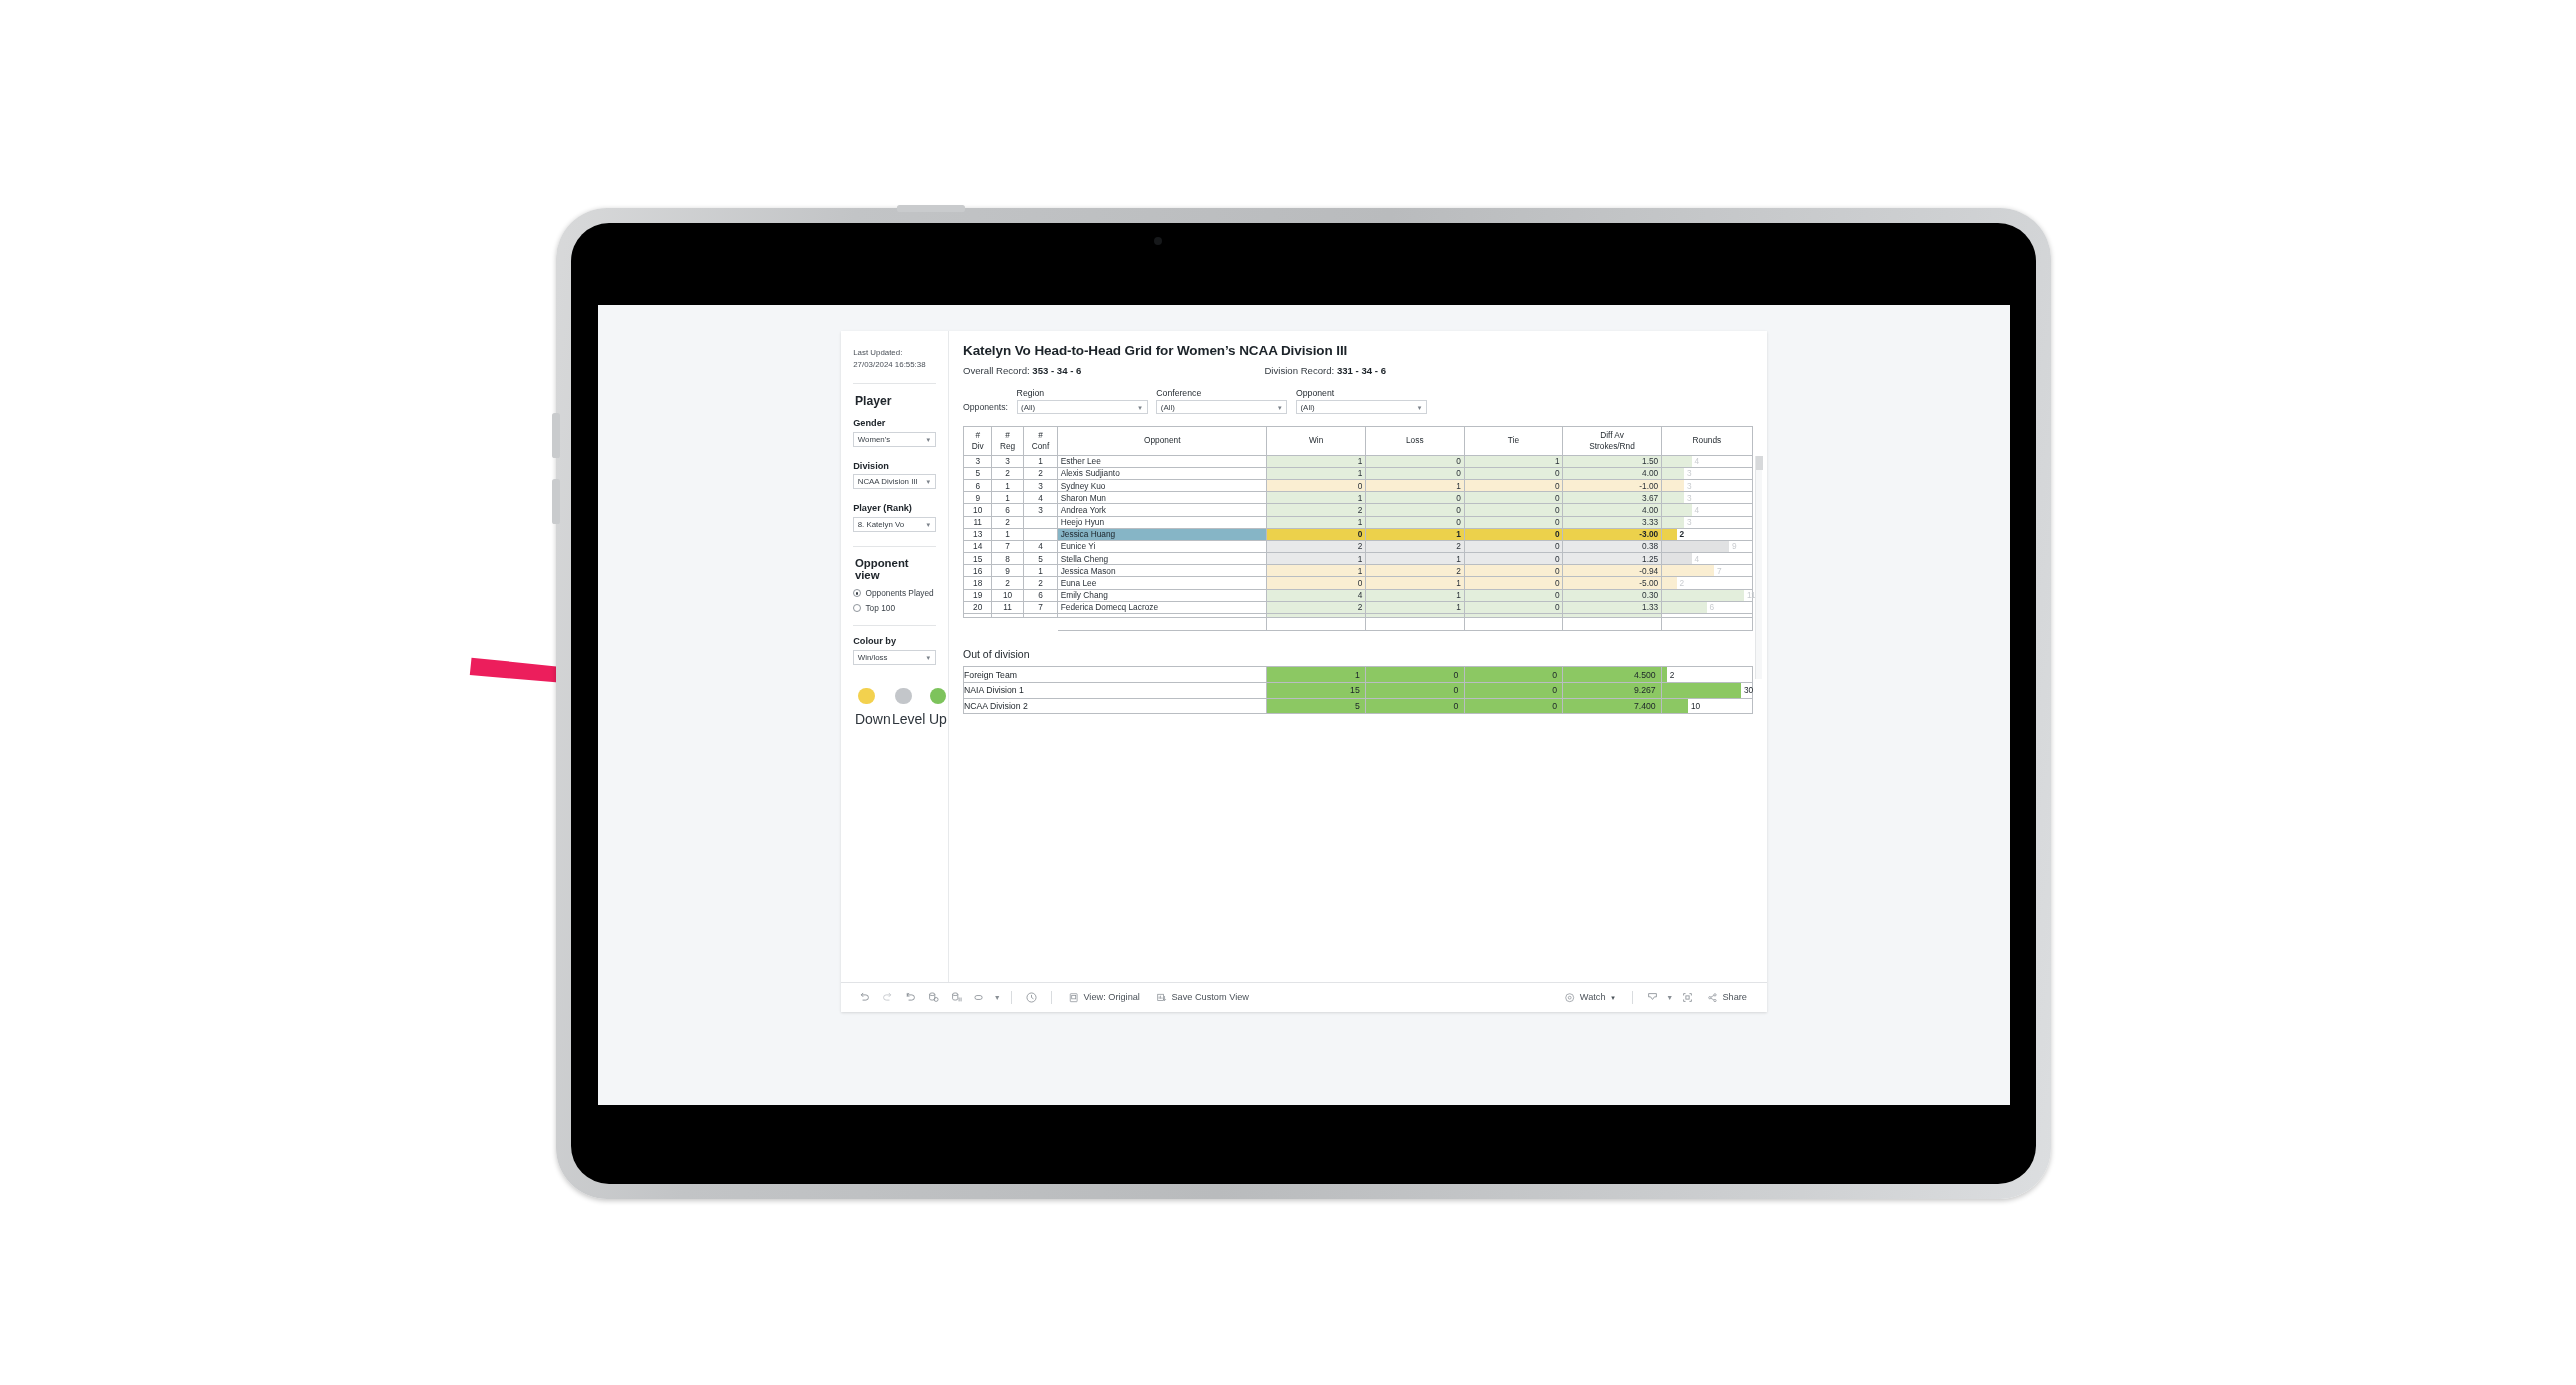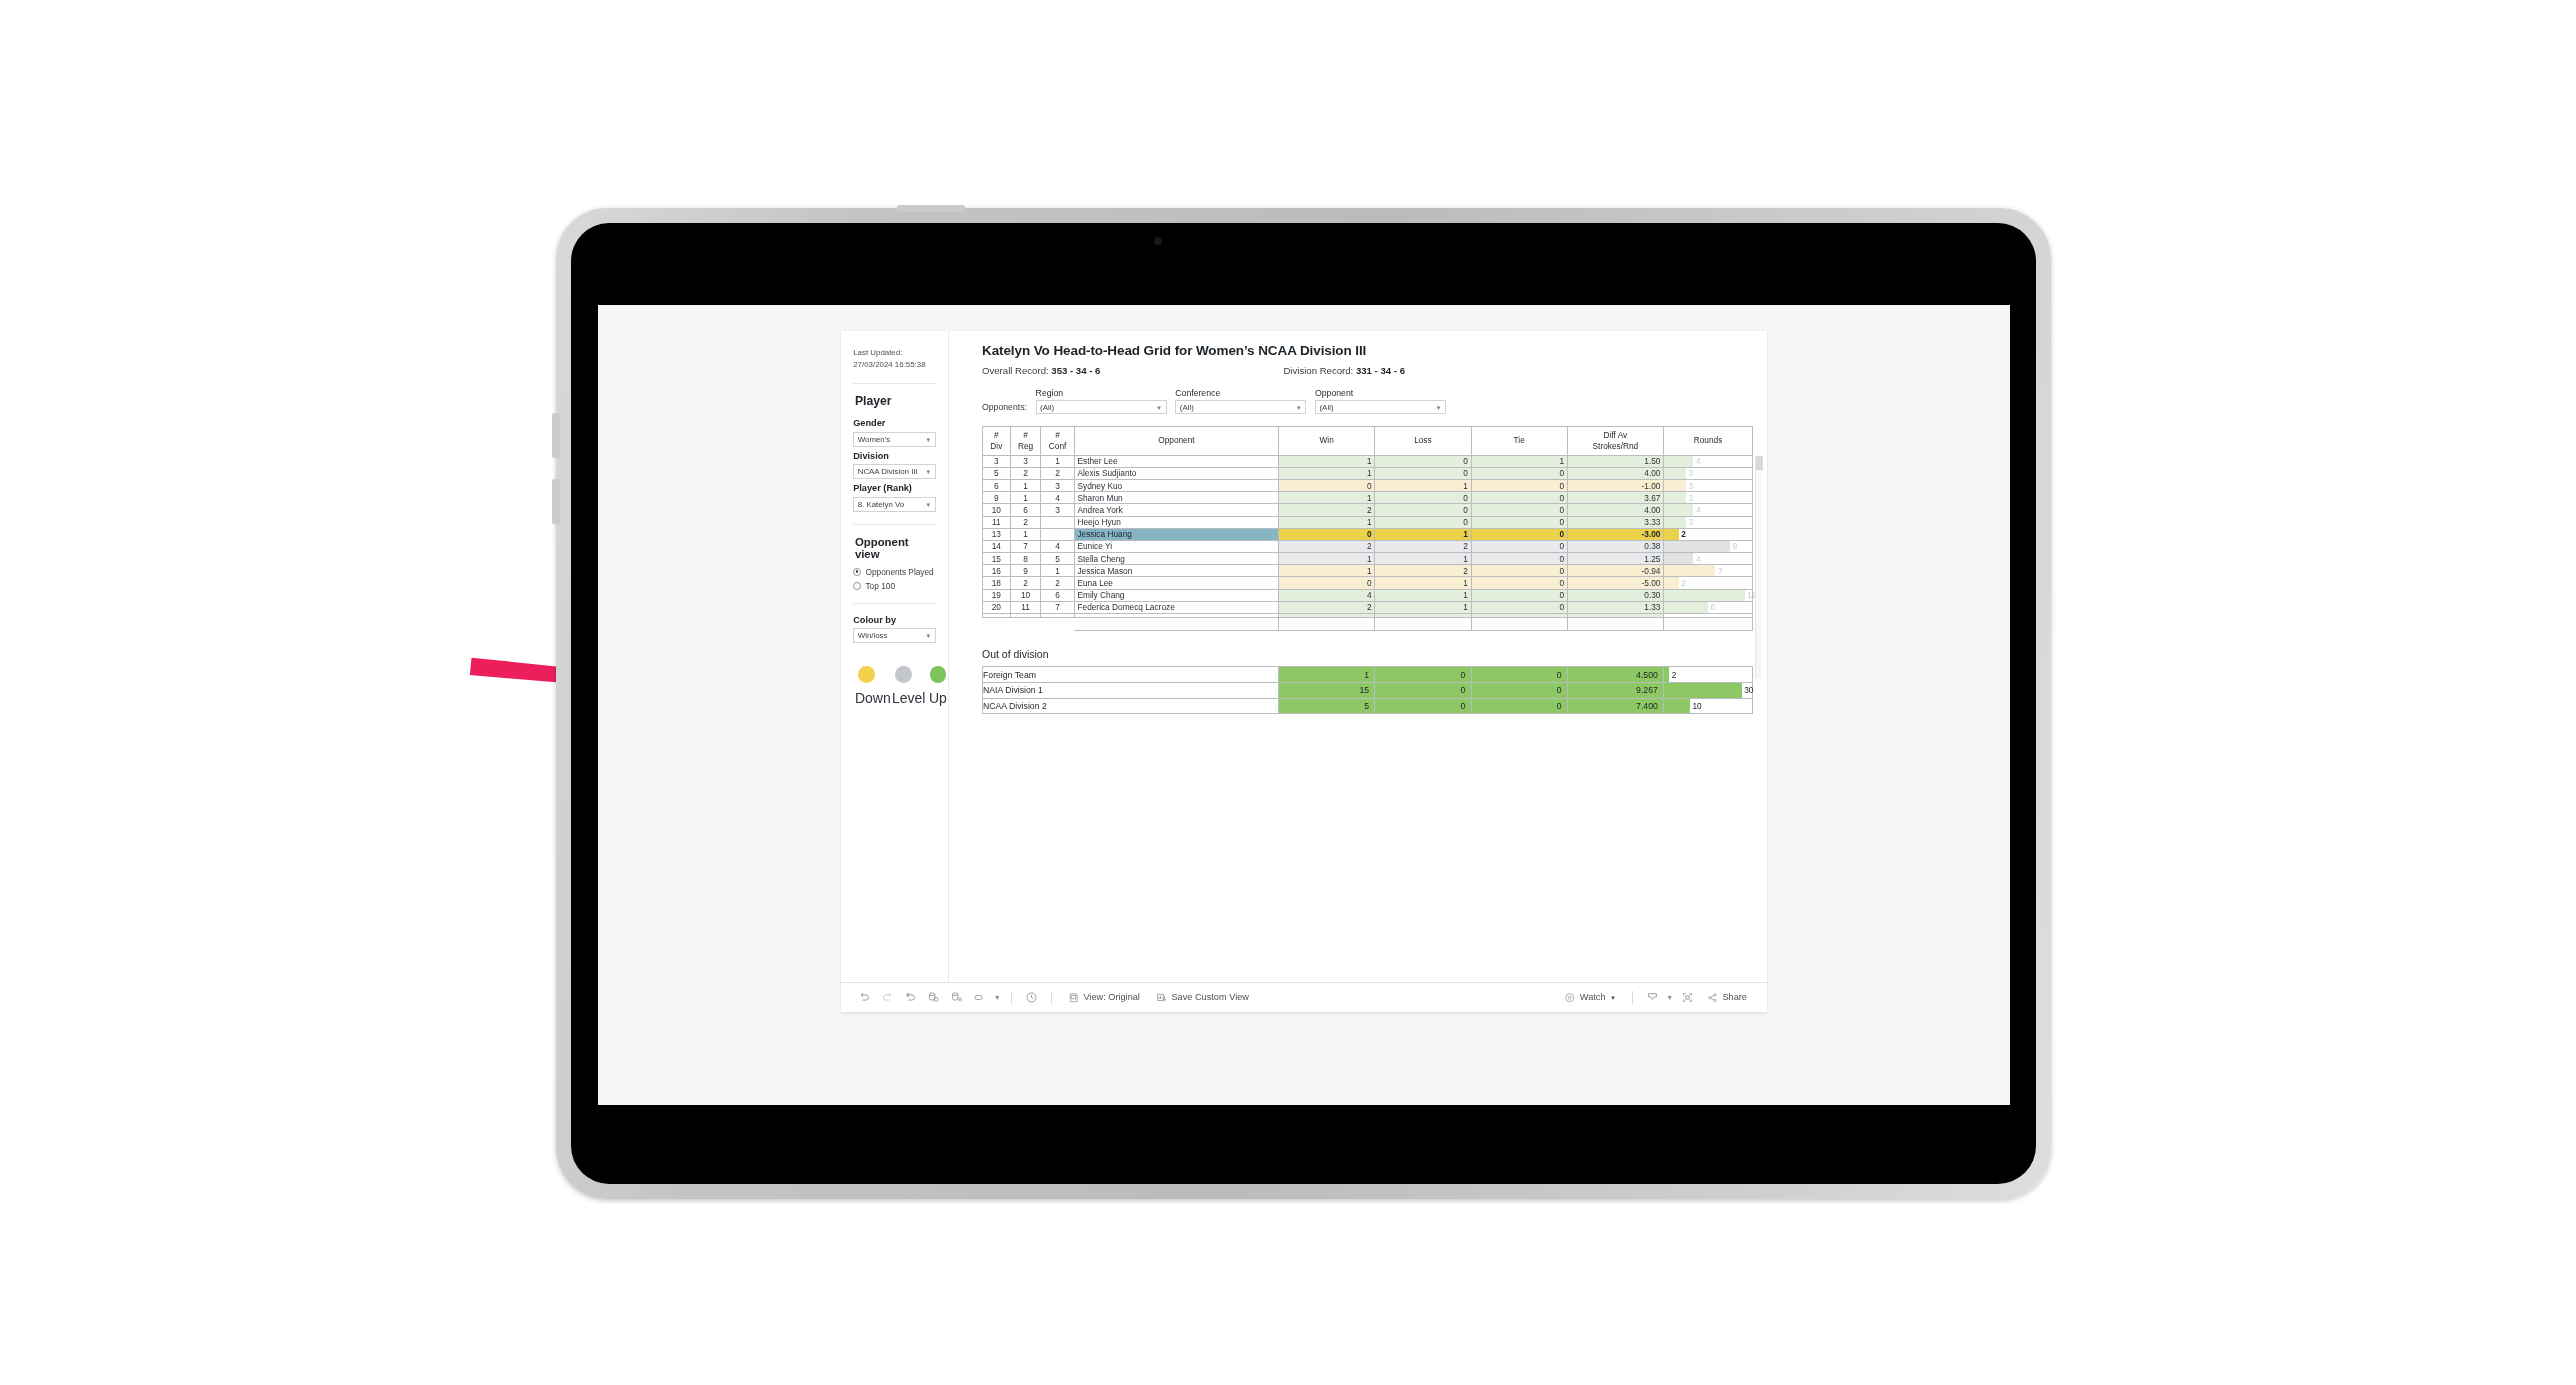--- a/index.html
+++ b/index.html
@@ -102,35 +102,35 @@
   .subnav-item { font-size: 11px; color:#2b3138; letter-spacing:0.2px; }
   .subnav-item.active { color:#e0305f; }
 
   
   .workspace { padding: 26px 0 0 0; height: calc(100% - 79px); background:#f4f6f8; }
   .sheet {
     margin: 0 auto; width: 926px; height: 681px; background:#fff;
     box-shadow: 0 0.9px 2.6px rgba(0,0,0,.13);
     display:flex; flex-direction: column;
   }
-  .sheet-body { flex:1; display:flex; min-height:0;gap:19px; }
+  .sheet-body { flex:1; display:flex; min-height:0; }
 
   
   .side {
     width: 108px; padding: 15.7px 12.2px 0 12.2px; flex-shrink:0;
     border-right: 0.9px solid #e7e9eb;
   }
   .lastupd { font-size: 7.9px; color:#4a5058; line-height:1.5; }
   .divider { height:0.9px; background:#e3e5e7; margin: 12.2px 0 10.5px 0; }
   .side-h { font-size: 12.2px; color:#20262c; font-weight:600; margin: 3.5px 0 10.5px 1.7px;}
   .field-label { font-size: 9.2px; font-weight:700; color:#20262c; margin-bottom:3.5px; }
   .select {
     height: 15px; border:0.9px solid #cfd3d8; background:#fff;
     display:flex; align-items:center; padding: 0 3.5px;
-    font-size: 7.9px; color:#3b4249; position:relative; margin-bottom:4px;
+    font-size: 7.9px; color:#3b4249; position:relative; margin-bottom:14px;
   }
   .select .caret { margin-left:auto; font-size:6.1px; color:#7b828a; }
   .side-h2 { font-size: 11.4px; color:#20262c; font-weight:600; margin: 5.2px 0 7px 1.7px;}
   .radio-row { display:flex; align-items:center; gap:4.4px; font-size:8.3px; color:#3b4249; margin-bottom:4.4px; }
   .radio { width:7.9px;height:7.9px;border-radius:50%;border:0.9px solid #8d939a; display:inline-block; position:relative; flex-shrink:0;}
   .radio.on::after{content:"";position:absolute;left:1.7px;top:1.7px;width:2.6px;height:2.6px;border-radius:50%;background:#3b4249;}
   .legend { display:flex; gap:14px; margin-top: 23px; padding-left: 1.7px;}
   .legend-col { text-align:center; width: 23px; }
   .circle { width:16.6px;height:16.6px;border-radius:50%; margin: 0 auto 7px auto; }
   .legend-lbl { font-size: 14px; color:#2e353c; }

